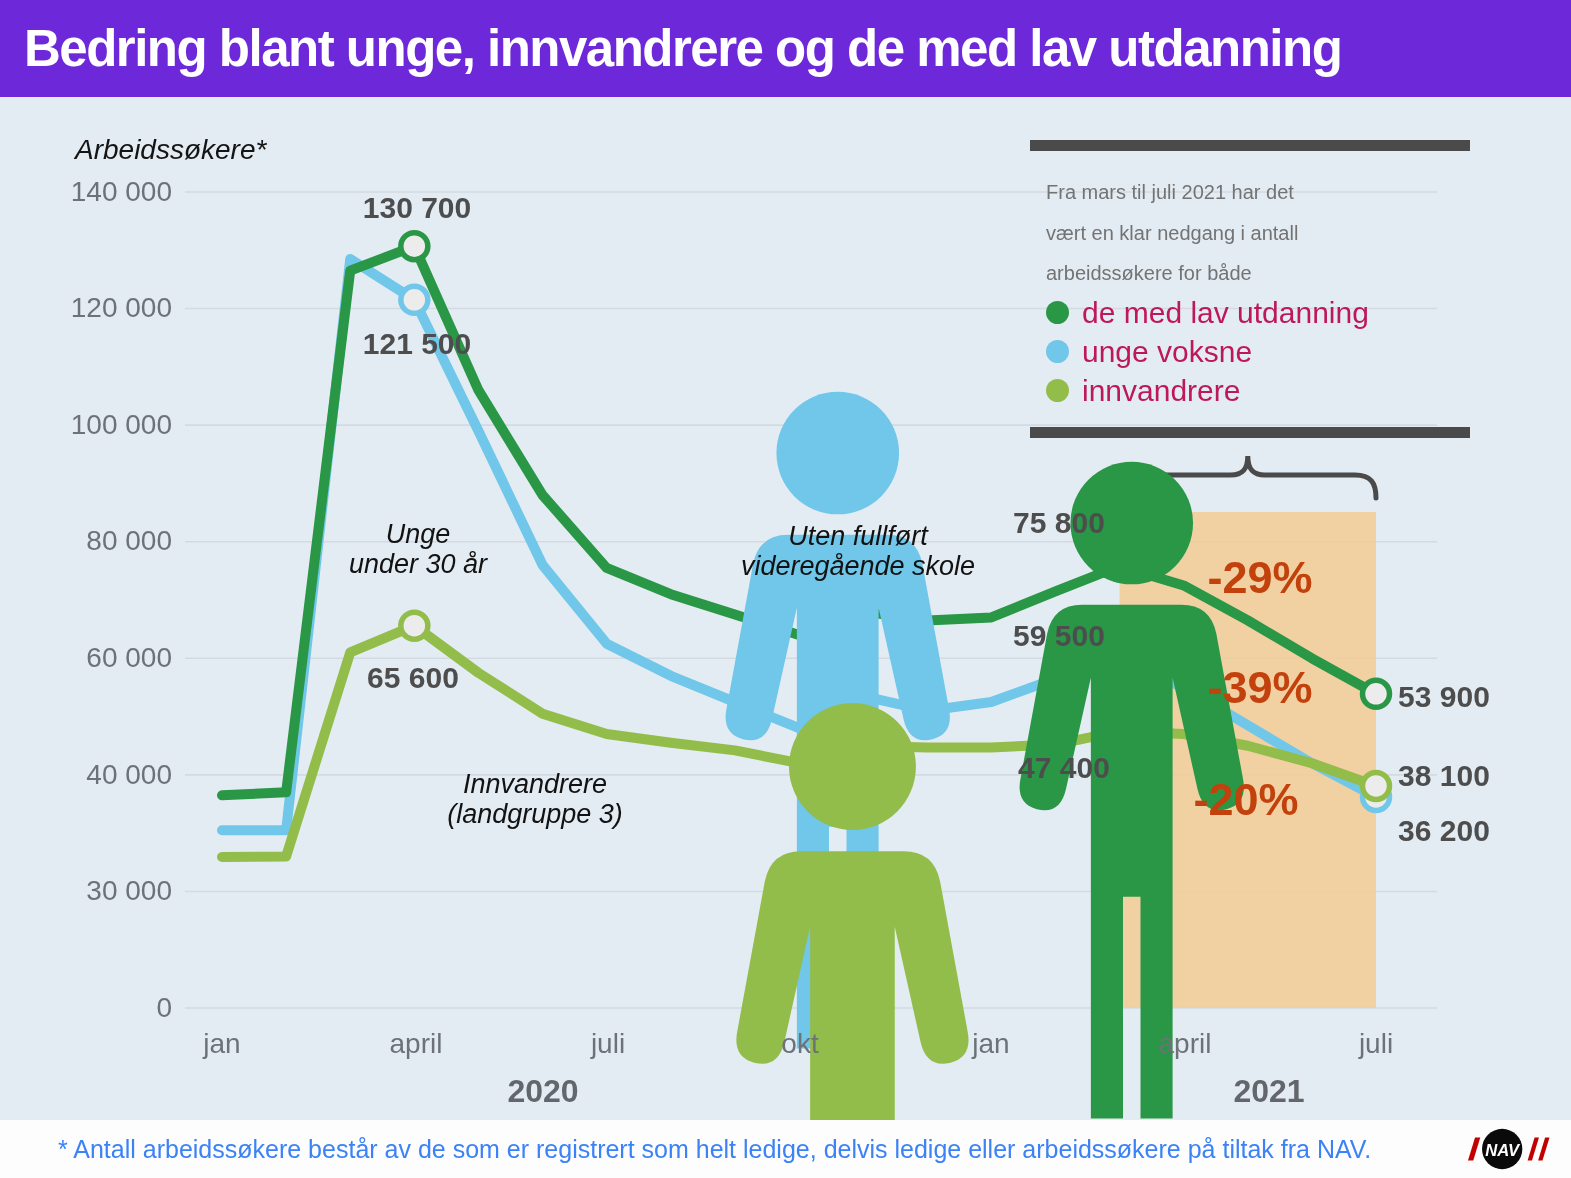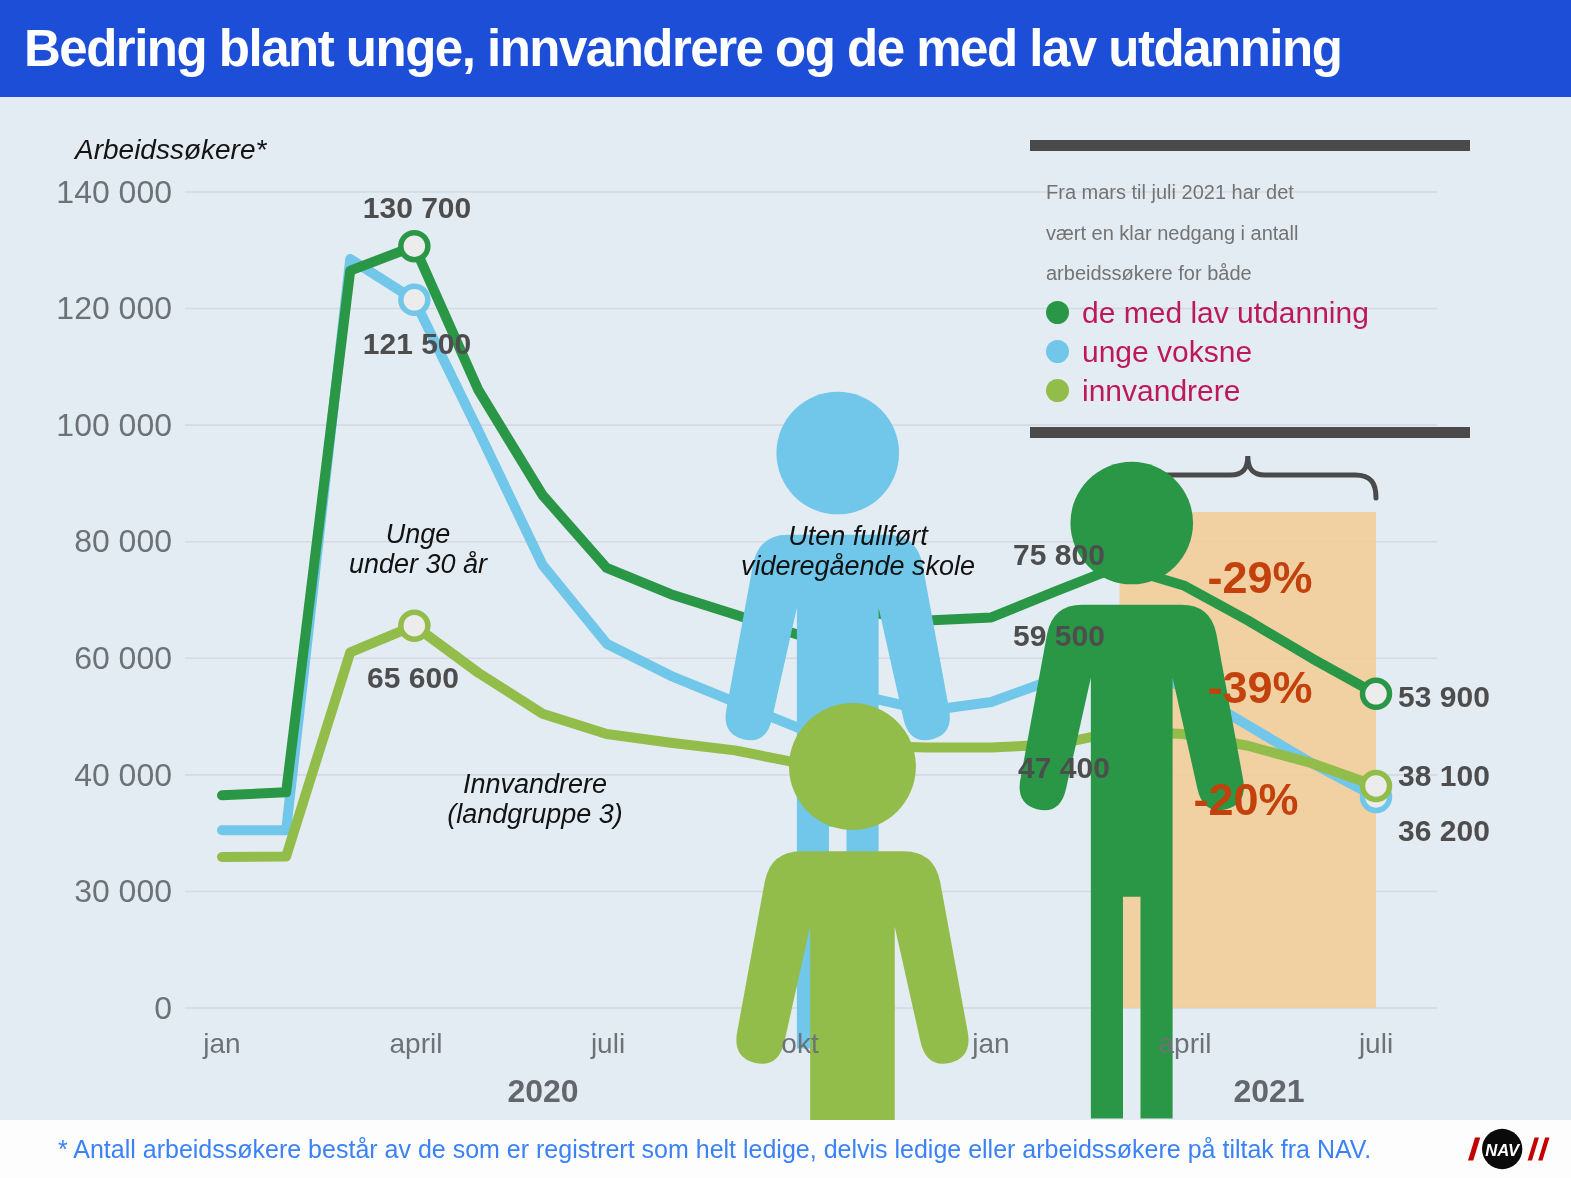--- a/index.html
+++ b/index.html
@@ -1,28 +1,28 @@
 <!DOCTYPE html>
 <html><head>
 <meta charset="utf-8">
 <style>
   html,body{margin:0;padding:0;background:#9aa3ab;}
   .stage{position:relative;width:1571px;height:1178px;background:#e4ecf3;overflow:hidden;
          font-family:"Liberation Sans",sans-serif;}
   
-  .titlebar{position:absolute;left:0;top:0;width:100%;height:97px;background:#1d4ed8;
+  .titlebar{position:absolute;left:0;top:0;width:100%;height:97px;background:#6d28d9;
             display:flex;align-items:center;}
   .titlebar h1{margin:0 0 0 24px;font-size:51px;font-weight:bold;color:#ffffff;letter-spacing:-1.5px;white-space:nowrap;}
   
   svg.chart{position:absolute;left:0;top:0;width:1571px;height:1178px;}
   
   .abs{position:absolute;white-space:nowrap;}
   .ctr{transform:translateX(-50%);text-align:center;}
   .axis-title{font-size:28px;font-style:italic;color:#141414;}
-  .ytick{width:132px;text-align:right;font-size:32px;color:#6d7278;line-height:32px;}
+  .ytick{width:132px;text-align:right;font-size:28px;color:#6d7278;line-height:32px;}
   .xtick{font-size:28px;color:#6d7278;line-height:32px;}
   .year{font-size:32px;font-weight:bold;color:#63676c;line-height:34px;}
   .dlabel{font-size:30px;font-weight:bold;color:#4d4d4d;line-height:36px;}
   .pct{font-size:45px;font-weight:bold;color:#c2410c;line-height:48px;}
   .caption{font-size:27px;font-style:italic;color:#121212;line-height:30px;}
   
   .ibar{position:absolute;width:440px;height:11px;background:#4a4a4a;}
   .ibox-text{position:absolute;left:1046px;top:172px;font-size:20px;color:#737373;line-height:40.5px;}
   .ilegend{position:absolute;left:1046px;top:293px;}
   .ilegend .item{display:flex;align-items:center;height:39px;}
@@ -108,21 +108,21 @@
   <div class="abs ctr xtick" style="left:800px;top:1028px;">okt</div>
   <div class="abs ctr xtick" style="left:991px;top:1028px;">jan</div>
   <div class="abs ctr xtick" style="left:1185px;top:1028px;">april</div>
   <div class="abs ctr xtick" style="left:1376px;top:1028px;">juli</div>
   <div class="abs ctr year" style="left:543px;top:1074px;">2020</div>
   <div class="abs ctr year" style="left:1269px;top:1074px;">2021</div>
 
   <div class="abs ctr dlabel" style="left:417px;top:190px;">130 700</div>
   <div class="abs ctr dlabel" style="left:417px;top:326px;">121 500</div>
   <div class="abs ctr dlabel" style="left:413px;top:660px;">65 600</div>
-  <div class="abs ctr dlabel" style="left:1059px;top:537px;">75 800</div>
+  <div class="abs ctr dlabel" style="left:1059px;top:505px;">75 800</div>
   <div class="abs ctr dlabel" style="left:1059px;top:618px;">59 500</div>
   <div class="abs ctr dlabel" style="left:1064px;top:750px;">47 400</div>
   <div class="abs ctr dlabel" style="left:1444px;top:679px;">53 900</div>
   <div class="abs ctr dlabel" style="left:1444px;top:813px;">36 200</div>
   <div class="abs ctr dlabel" style="left:1444px;top:758px;">38 100</div>
 
   <div class="abs ctr pct" style="left:1260px;top:554px;">-29%</div>
   <div class="abs ctr pct" style="left:1260px;top:664px;">-39%</div>
   <div class="abs ctr pct" style="left:1246px;top:776px;">-20%</div>
 

